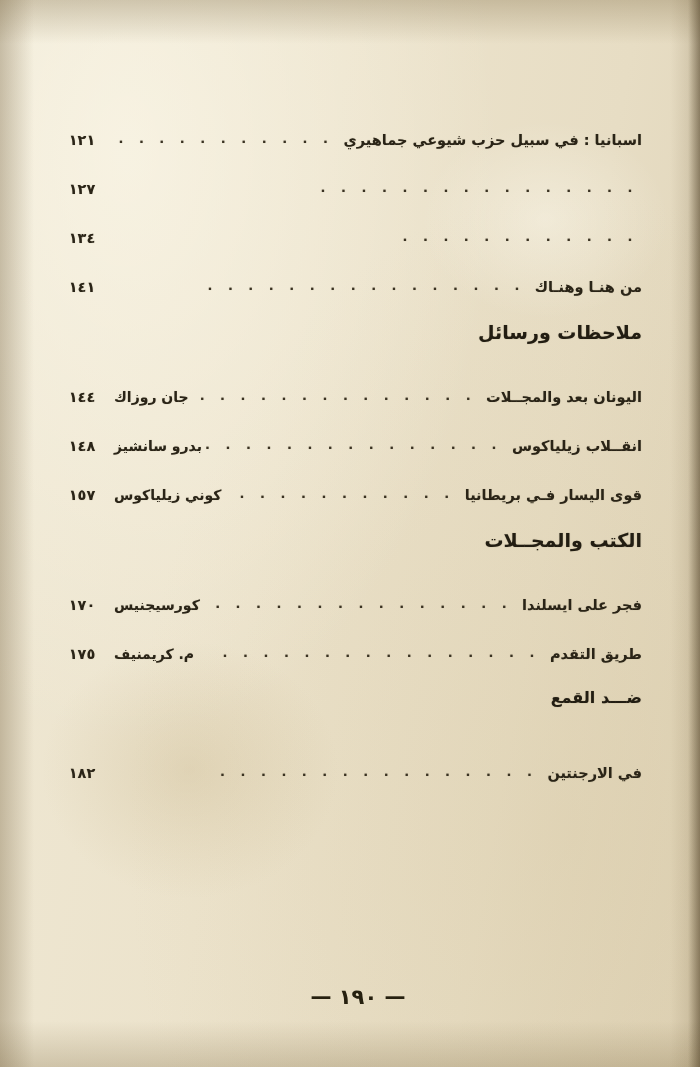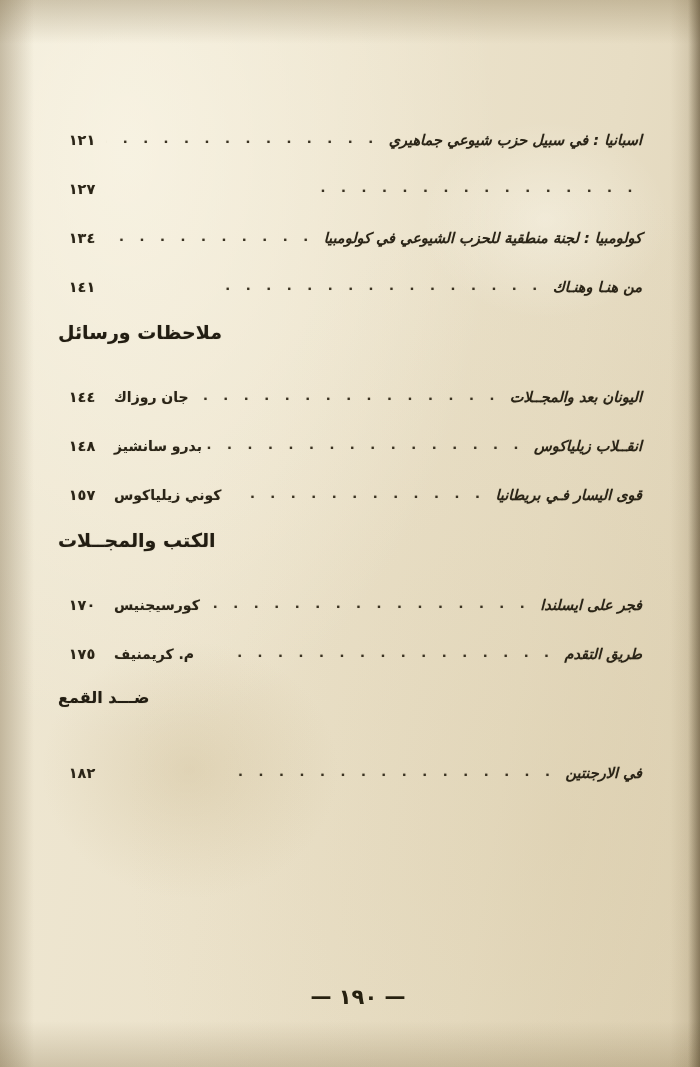--- a/index.html
+++ b/index.html
@@ -87,21 +87,20 @@
     font-size: 14.5px;
     font-weight: bold;
     color: #2a2417;
     margin-bottom: 9px;
     white-space: nowrap;
     text-shadow: 0 0 1px rgba(60,50,25,0.25);
   }
   .entry .title {
     flex: 0 0 auto;
     padding-left: 6px;
-    font-style: italic;
   }
   .entry .leaders {
     flex: 1 1 auto;
     overflow: hidden;
     white-space: nowrap;
     letter-spacing: 5.5px;
     color: #3a3222;
     font-size: 13px;
     position: relative;
     top: -2px;
@@ -117,21 +116,21 @@
     flex: 0 0 auto;
     width: 48px;
     text-align: center;
     direction: rtl;
     font-size: 14.5px;
     letter-spacing: 0.5px;
     margin-top: 24px;
   }
 
   .section-head {
-    text-align: left;
+    text-align: right;
     font-family: "DejaVu Sans", sans-serif;
     font-weight: bold;
     font-size: 19px;
     color: #221d12;
     margin: 26px 0 22px 0;
     letter-spacing: 0.5px;
     text-shadow: 0 0 1px rgba(50,40,20,0.35);
   }
   .section-head.big {
     font-size: 16px;
@@ -177,21 +176,20 @@
         <div class="entry">
           <span class="title">اسبانيا : في سبيل حزب شيوعي جماهيري</span>
           <span class="leaders">. . . . . . . . . . . . . . . .</span>
           <span class="pageno">١٢١</span>
         </div>
         <div class="entry">
           <span class="leaders">. . . . . . . . . . . . . . . .</span>
           <span class="pageno">١٢٧</span>
         </div>
         <div class="entry">
-          <span class="title">كولومبيا : لجنة منطقية للحزب الشيوعي في كولومبيا</span>
           <span class="leaders">. . . . . . . . . . . .</span>
           <span class="pageno">١٣٤</span>
         </div>
         <div class="entry">
           <span class="title">من هنـا وهنـاك</span>
           <span class="leaders">. . . . . . . . . . . . . . . .</span>
           <span class="pageno">١٤١</span>
         </div>
       </div>
 

